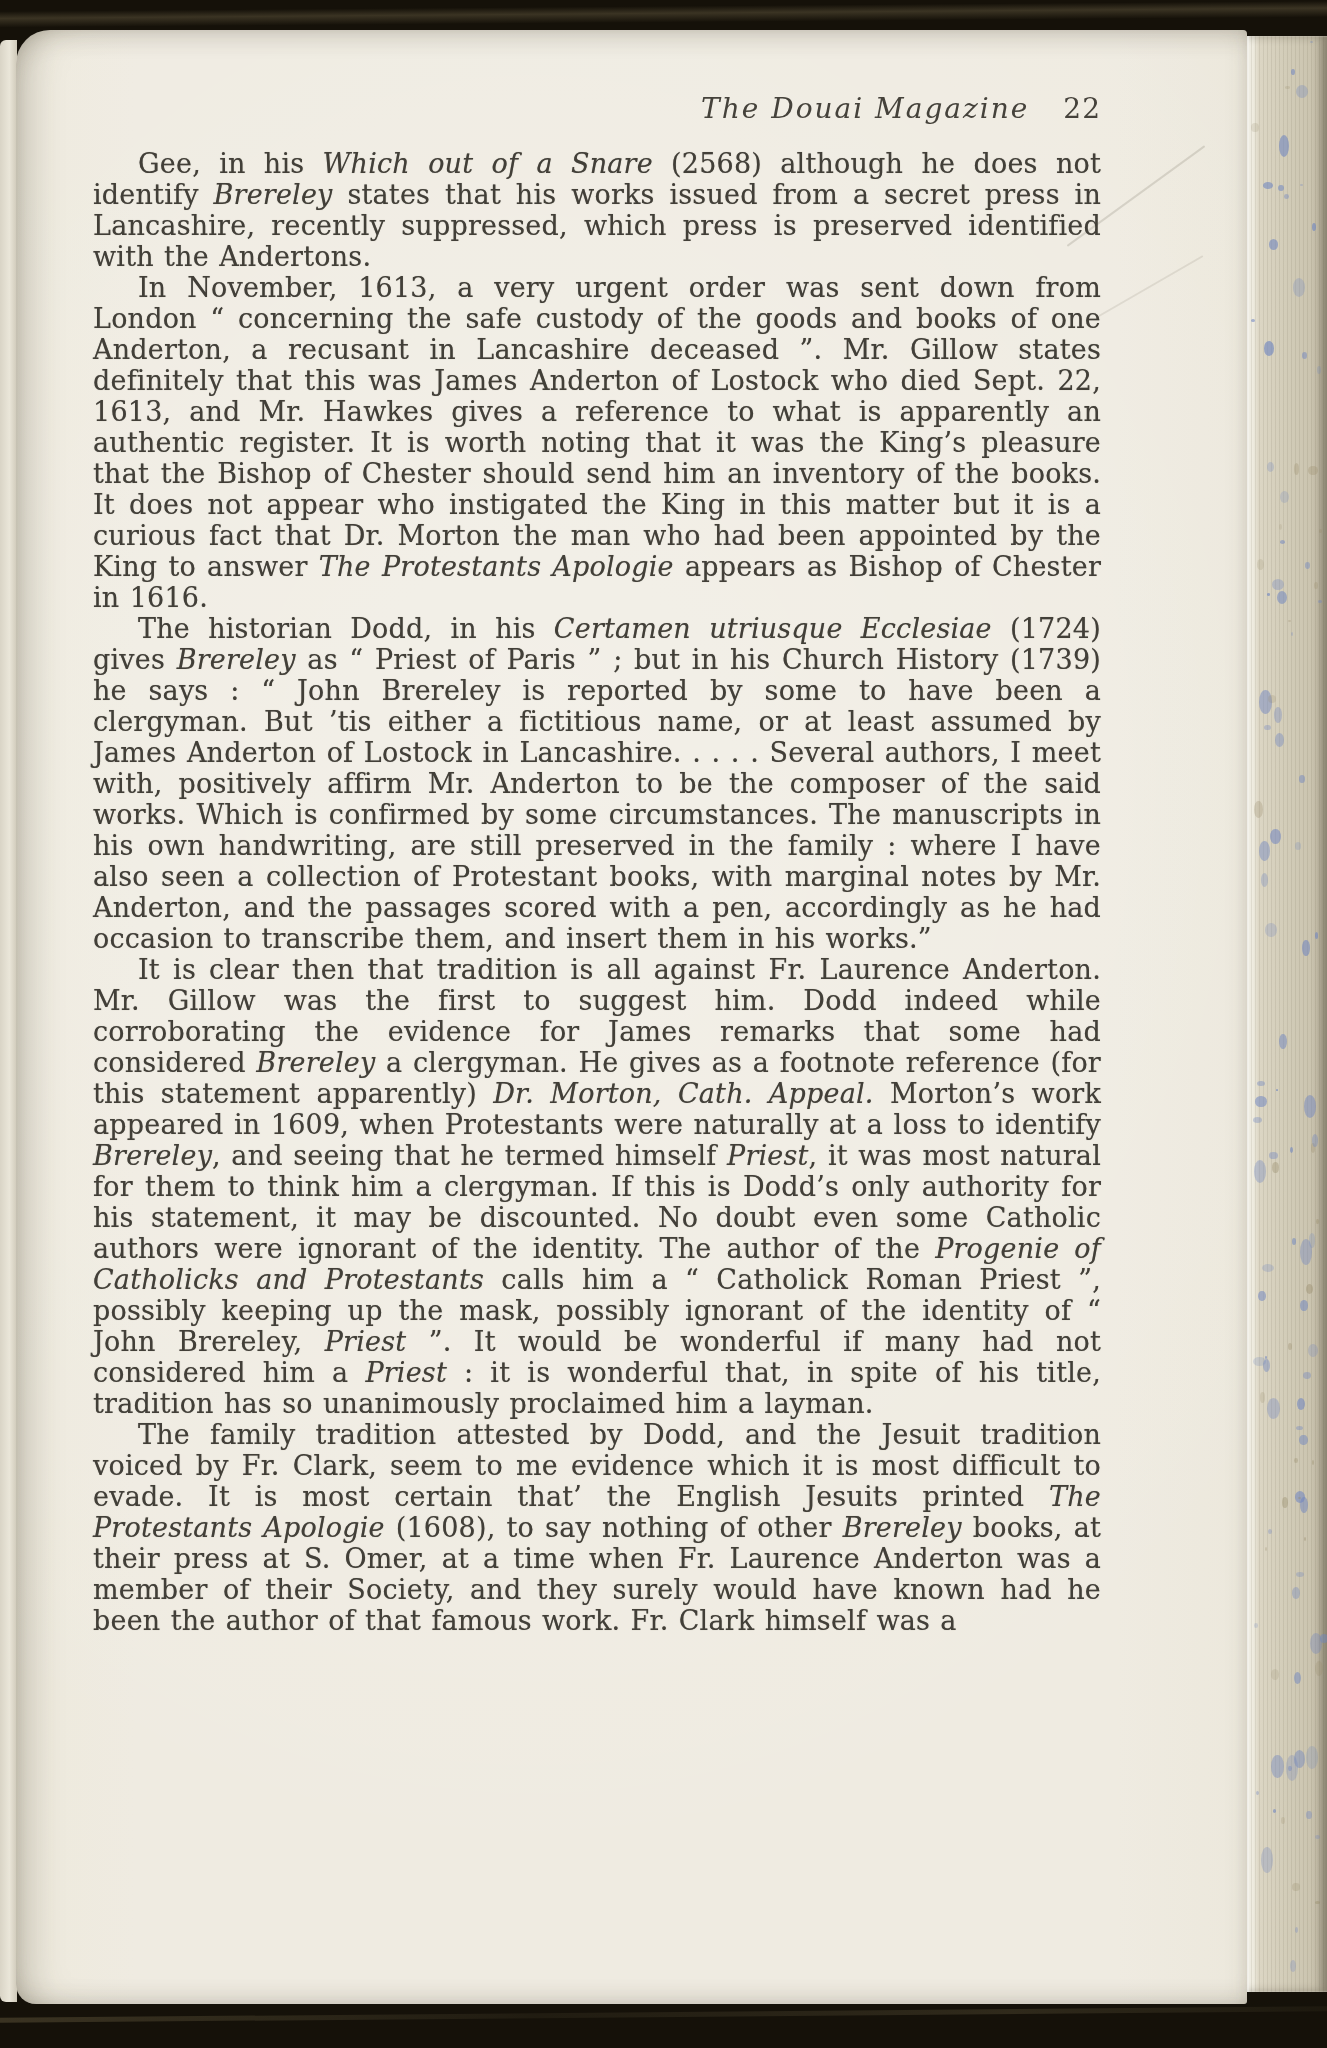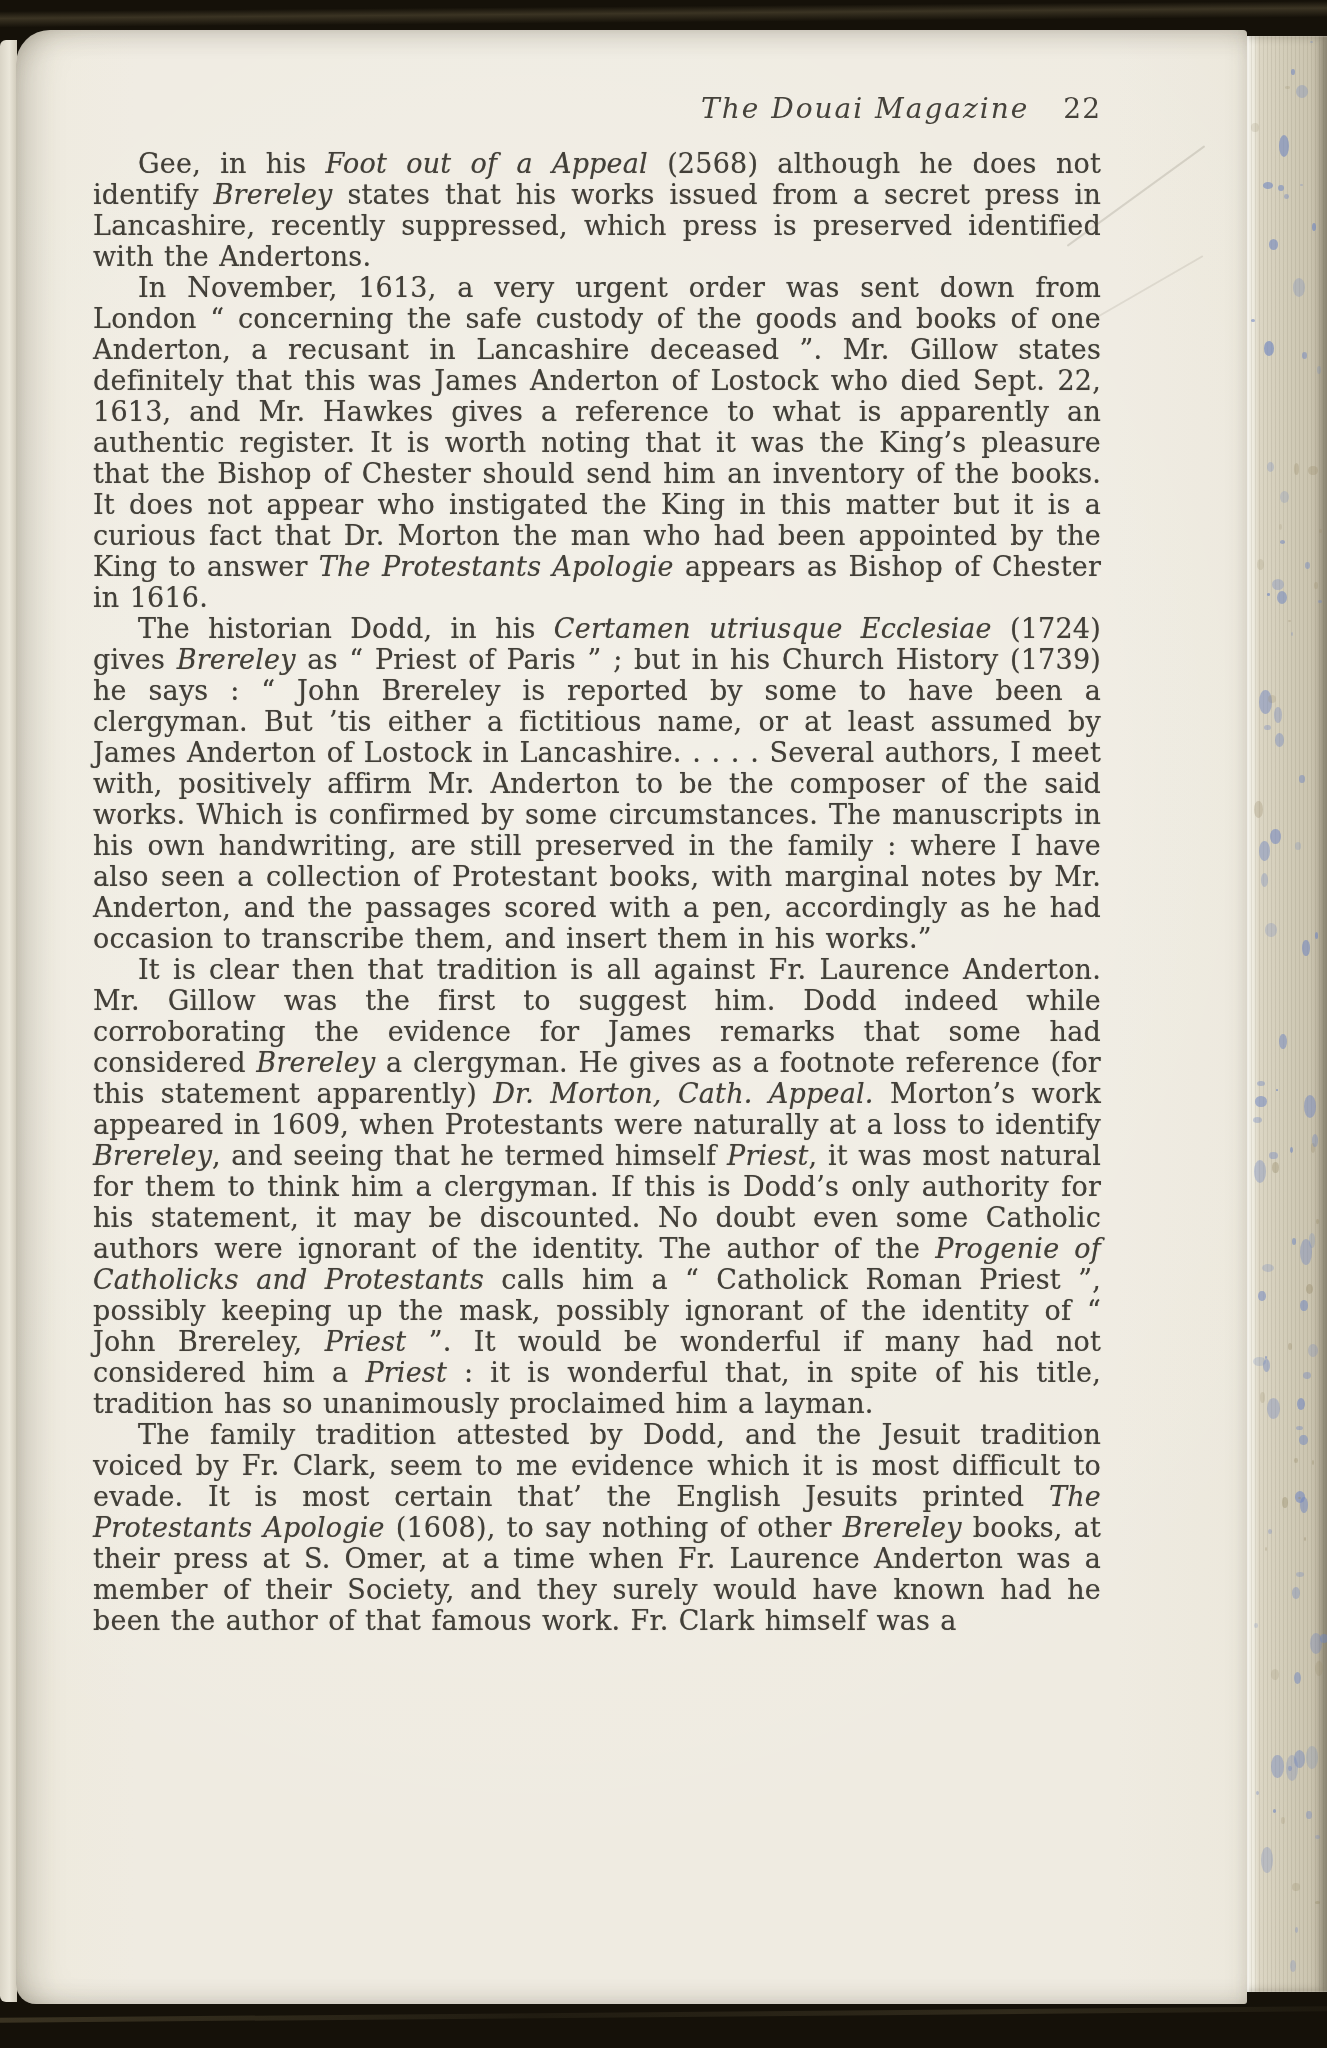--- a/index.html
+++ b/index.html
@@ -83,21 +83,21 @@
 
   <div class="page">
     <div class="crease c1"></div>
     <div class="crease c2"></div>
 
     <div class="header-line">
       <span class="title">The Douai Magazine</span><span class="pagenum">22</span>
     </div>
 
     <div class="text-block">
-        <p><span>Gee, in his </span><em>Foot out of a Appeal</em><span> (2568) although he does not identify </span><em>Brereley</em><span> states that his works issued from a secret press in Lancashire, recently suppressed, which press is preserved identified with the Andertons.</span></p>
+        <p><span>Gee, in his </span><em>Which out of a Snare</em><span> (2568) although he does not identify </span><em>Brereley</em><span> states that his works issued from a secret press in Lancashire, recently suppressed, which press is preserved identified with the Andertons.</span></p>
         <p><span>In November, 1613, a very urgent order was sent down from London “ concerning the safe custody of the goods and books of one Anderton, a recusant in Lancashire deceased ”.  Mr. Gillow states definitely that this was James Anderton of Lostock who died Sept. 22, 1613, and Mr. Hawkes gives a reference to what is apparently an authentic register.  It is worth noting that it was the King’s pleasure that the Bishop of Chester should send him an inventory of the books. It does not appear who instigated the King in this matter but it is a curious fact that Dr. Morton the man who had been appointed by the King to answer </span><em>The Protestants Apologie</em><span> appears as Bishop of Chester in 1616.</span></p>
         <p><span>The historian Dodd, in his </span><em>Certamen utriusque Ecclesiae</em><span> (1724) gives </span><em>Brereley</em><span> as “ Priest of Paris ” ;  but in his Church History (1739) he says :  “ John Brereley is reported by some to have been a clergyman.  But ’tis either a fictitious name, or at least assumed by James Anderton of Lostock in Lancashire. . . . .  Several authors, I meet with, positively affirm Mr. Anderton to be the composer of the said works.  Which is confirmed by some circumstances.  The manuscripts in his own handwriting, are still preserved in the family : where I have also seen a collection of Protestant books, with marginal notes by Mr. Anderton, and the passages scored with a pen, accordingly as he had occasion to transcribe them, and insert them in his works.”</span></p>
         <p><span>It is clear then that tradition is all against Fr. Laurence Anderton. Mr. Gillow was the first to suggest him.  Dodd indeed while corroborating the evidence for James remarks that some had considered </span><em>Brereley</em><span> a clergyman.  He gives as a footnote reference (for this statement apparently) </span><em>Dr. Morton, Cath. Appeal.</em><span>  Morton’s work appeared in 1609, when Protestants were naturally at a loss to identify </span><em>Brereley</em><span>, and seeing that he termed himself </span><em>Priest</em><span>, it was most natural for them to think him a clergyman.  If this is Dodd’s only authority for his statement, it may be discounted.  No doubt even some Catholic authors were ignorant of the identity.  The author of the </span><em>Progenie of Catholicks and Protestants</em><span> calls him a “ Catholick Roman Priest ”, possibly keeping up the mask, possibly ignorant of the identity of “ John Brereley, </span><em>Priest</em><span> ”.  It would be wonderful if many had not considered him a </span><em>Priest</em><span> :  it is wonderful that, in spite of his title, tradition has so unanimously proclaimed him a layman.</span></p>
         <p><span>The family tradition attested by Dodd, and the Jesuit tradition voiced by Fr. Clark, seem to me evidence which it is most difficult to evade.  It is most certain that’ the English Jesuits printed </span><em>The Protestants Apologie</em><span> (1608), to say nothing of other </span><em>Brereley</em><span> books, at their press at S. Omer, at a time when Fr. Laurence Anderton was a member of their Society, and they surely would have known had he been the author of that famous work.  Fr. Clark himself was a</span></p>
       </div>
   </div>
 
   <div class="fore-edge">
       <div class="speck" style="width: 7.71801px; height: 15.9292px; left: 52.9101px; top: 1460.98px; background: rgba(110, 132, 192, 0.5);"></div>
       <div class="speck" style="width: 3.67006px; height: 2.49013px; left: 19.8421px; top: 557.485px; background: rgba(110, 132, 192, 0.62);"></div>

